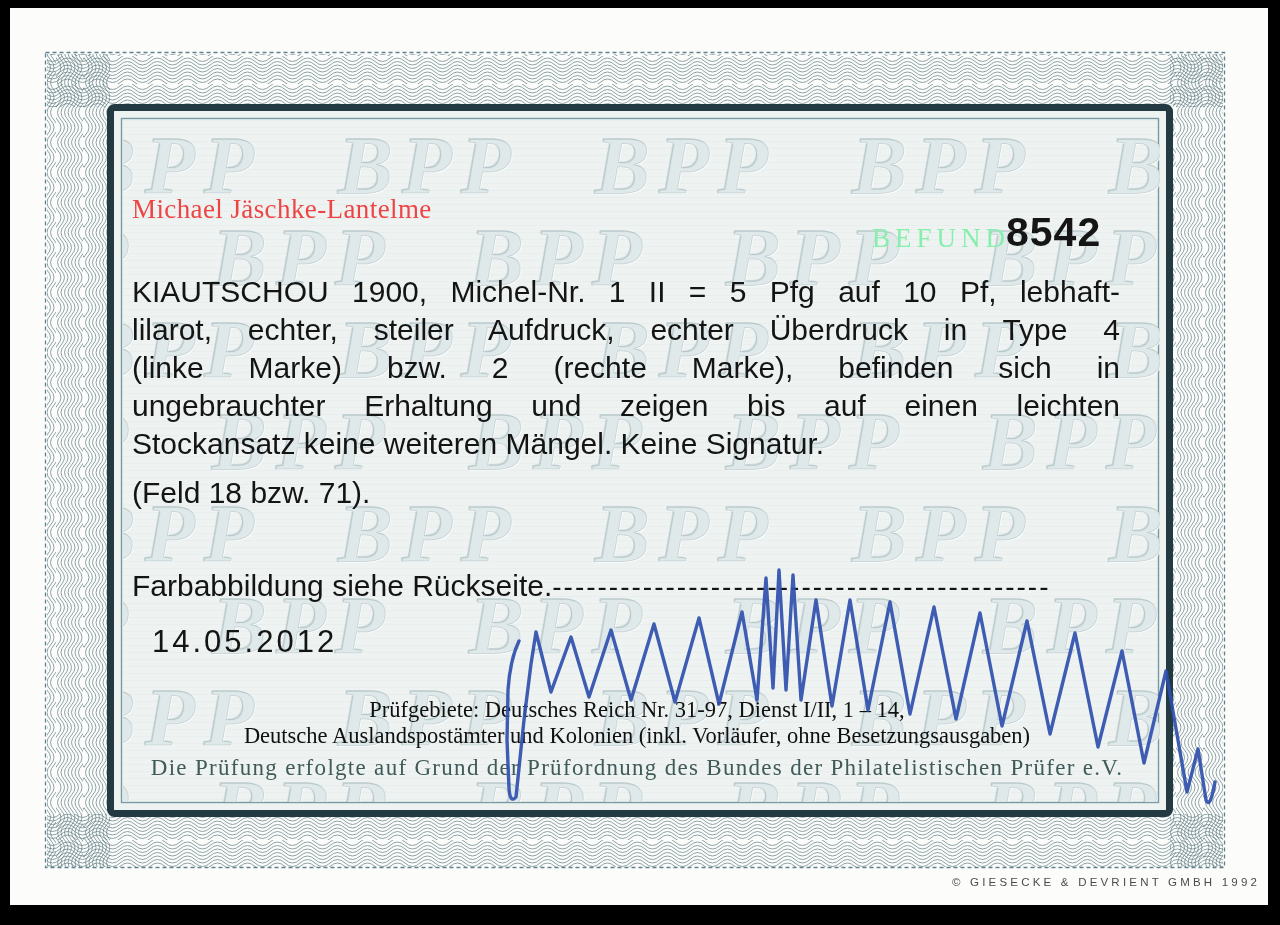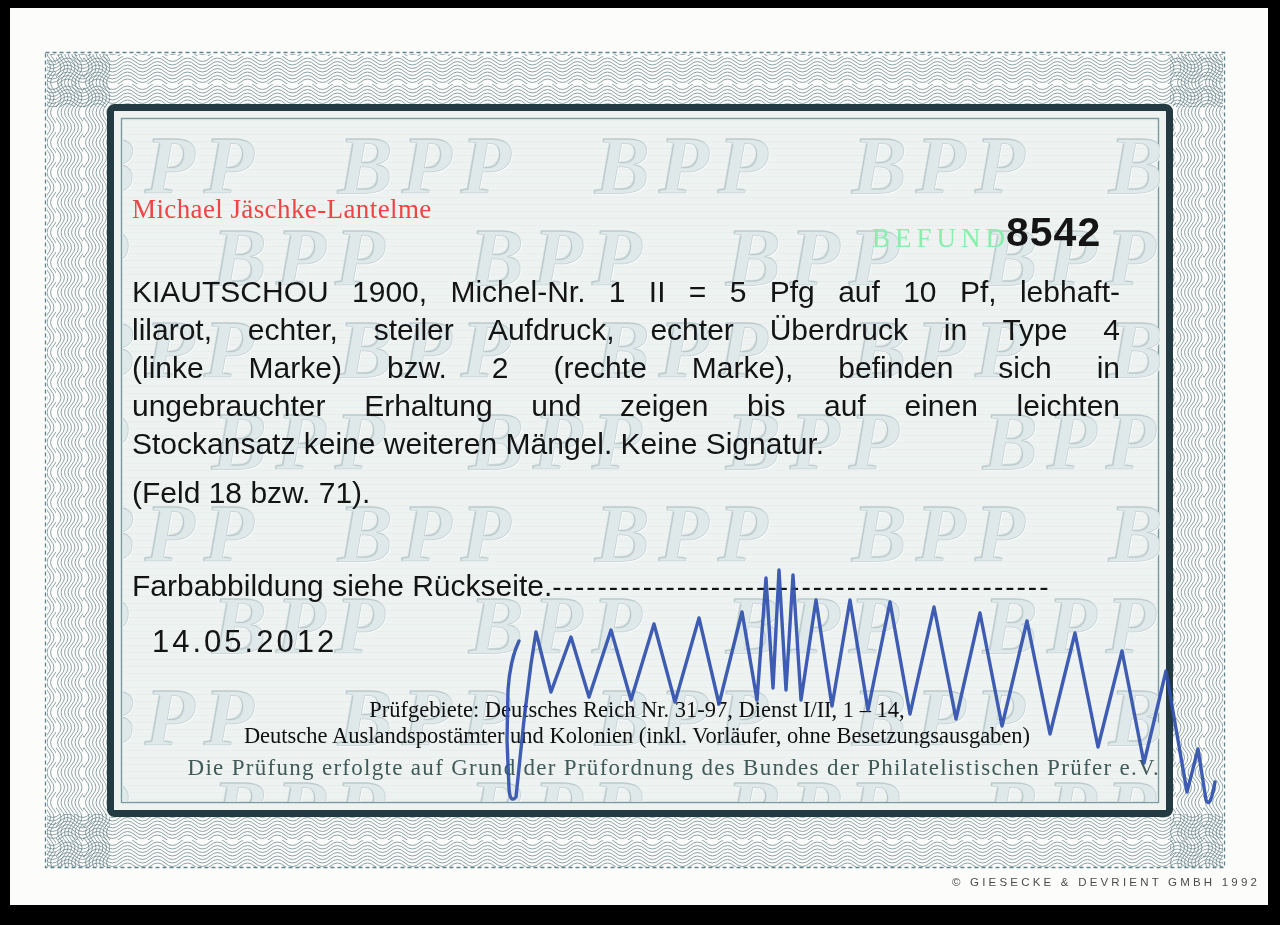--- a/index.html
+++ b/index.html
@@ -47,21 +47,21 @@
 
   .color-note { left:132px; top:569px; font-size:30px; white-space:nowrap; }
   .color-note .dashes { letter-spacing:2px; font-size:28px; }
 
   .cert-date { left:152px; top:624px; font-size:31px; letter-spacing:3px; }
 
   .serifline { left:114px; width:1046px; text-align:center;
     font-family:"Liberation Serif", serif; font-size:22.5px; color:#101010; }
   .pg1 { top:697px; }
   .pg2 { top:723px; }
-  .footer-line { top:755px; font-size:23px; letter-spacing:1.3px; color:#3f5a57;text-align:right; }
+  .footer-line { top:755px; font-size:23px; letter-spacing:1.3px; color:#3f5a57; }
 
   .copyright { left:952px; top:876px; font-size:11.5px; letter-spacing:3.2px;
     color:#4b4b4b; z-index:3; white-space:nowrap; }
 
   svg.signature { position:absolute; left:0; top:0; z-index:4; pointer-events:none; }
 </style>
 </head>
 <body>
 
 <div class="stage">

